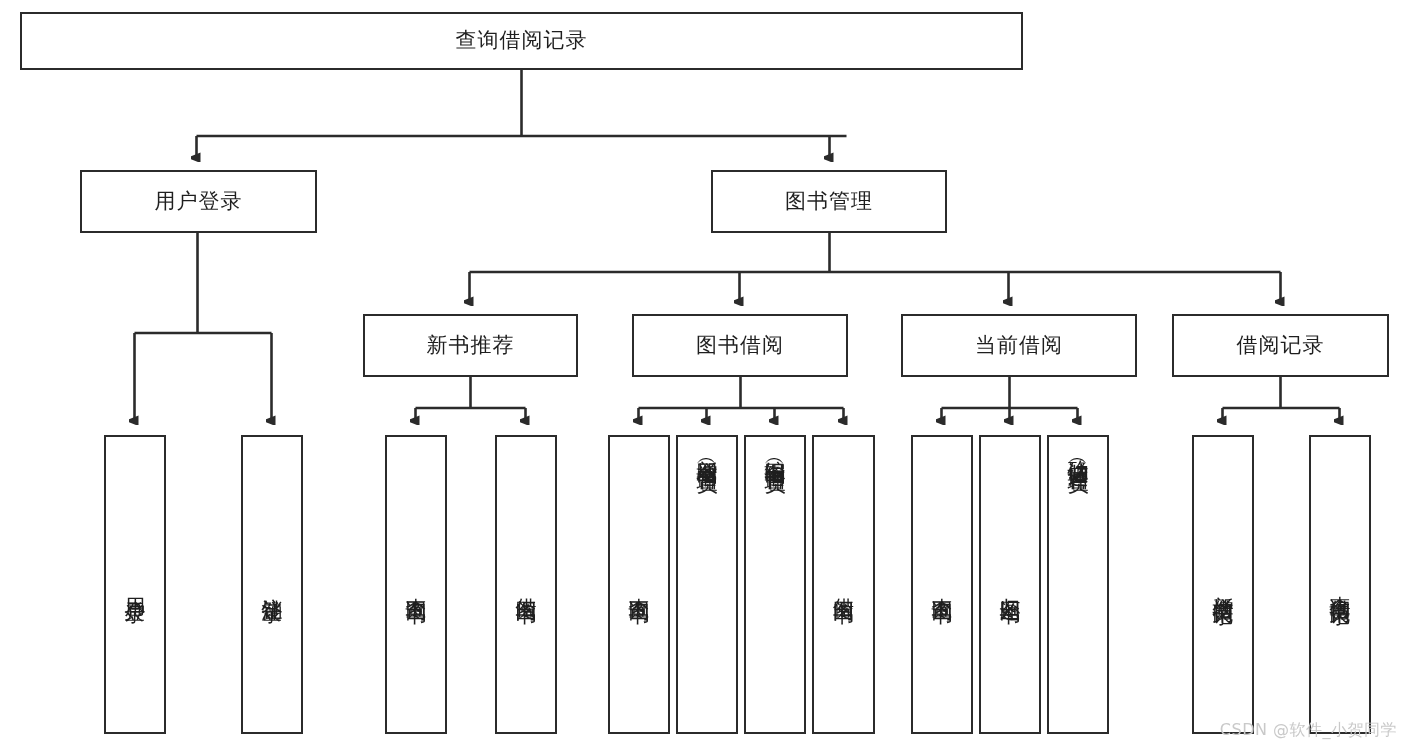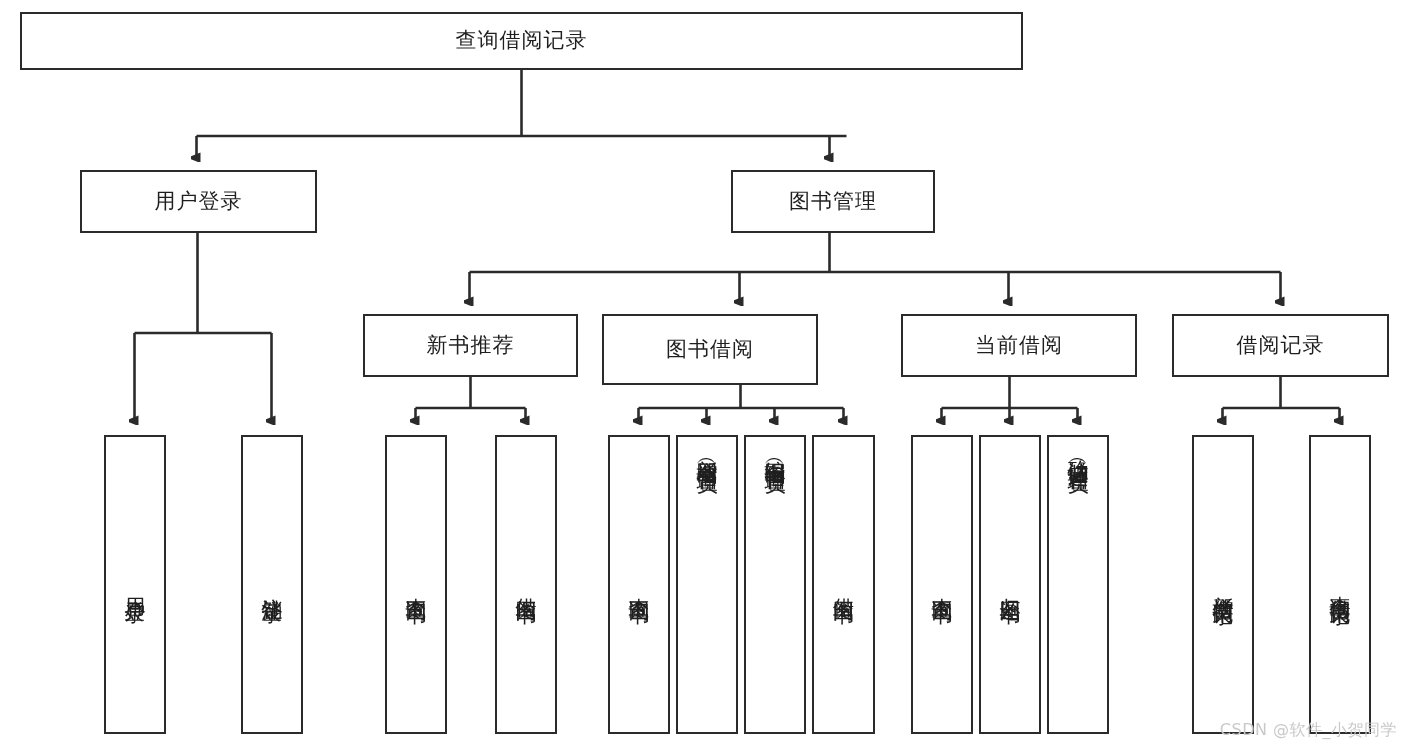--- a/index.html
+++ b/index.html
@@ -125,28 +125,28 @@
     </g>
   </svg>
 
   <div class="node horiz" style="left:20px; top:12px; width:1003px; height:58px;">
     <span>查询借阅记录</span>
   </div>
 
   <div class="node horiz" style="left:80px; top:170px; width:237px; height:63px;">
     <span>用户登录</span>
   </div>
-  <div class="node horiz" style="left:711px; top:170px; width:204px; height:63px;margin-left:20px;">
+  <div class="node horiz" style="left:711px; top:170px; width:236px; height:63px;">
     <span>图书管理</span>
   </div>
 
   <div class="node horiz" style="left:363px; top:314px; width:215px; height:63px;">
     <span>新书推荐</span>
   </div>
-  <div class="node horiz" style="left:602px; top:314px; width:216px; height:71px;">
+  <div class="node horiz" style="left:632px; top:314px; width:216px; height:63px;">
     <span>图书借阅</span>
   </div>
   <div class="node horiz" style="left:901px; top:314px; width:236px; height:63px;">
     <span>当前借阅</span>
   </div>
   <div class="node horiz" style="left:1172px; top:314px; width:217px; height:63px;">
     <span>借阅记录</span>
   </div>
 
   <div class="node vert" style="left:104px; top:435px; width:62px; height:299px;">

